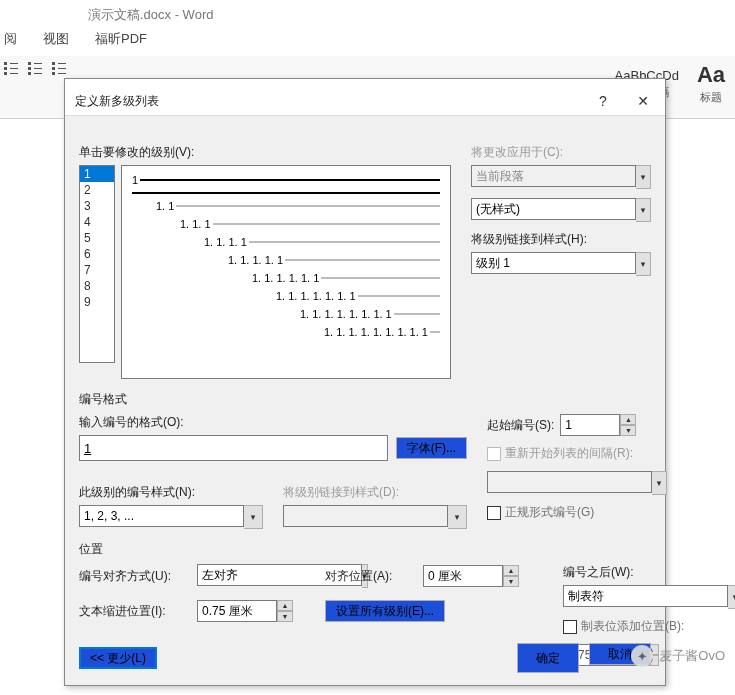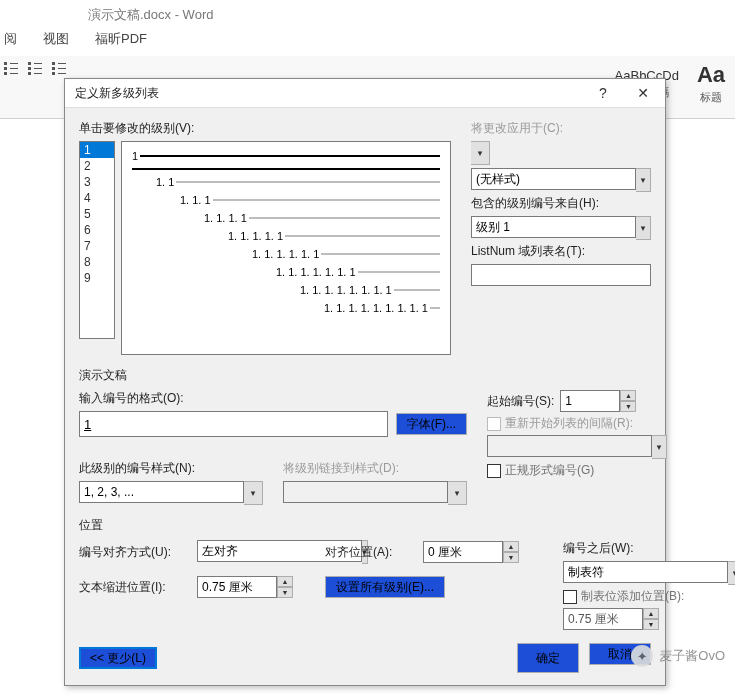--- a/index.html
+++ b/index.html
@@ -9,37 +9,37 @@
   .word-tabs{height:26px;display:flex;gap:26px;padding-left:4px;color:#444;font-size:13px}
   .word-tabs span{cursor:default}
   .ribbon{height:62px;border-bottom:1px solid #d0d0d0;position:relative;background:#f8f8f8}
   .ribbon-left{position:absolute;left:4px;top:4px;display:flex;gap:10px;align-items:center;color:#555}
   .ribbon-right{position:absolute;right:10px;top:6px;display:flex;gap:18px;align-items:center;color:#444}
   .style-box{text-align:center;font-size:13px;color:#333}
   .style-box .lab{font-size:11px;color:#555;margin-top:2px}
   .aa{font-size:22px;font-weight:bold}
   
   .dlg{position:absolute;left:64px;top:78px;width:600px;height:606px;background:#f0f0f0;border:1px solid #888;box-shadow:2px 2px 6px rgba(0,0,0,.25)}
-  .dlg-title{height:28px;display:flex;align-items:center;justify-content:space-between;padding:0 2px 0 10px;background:#fff;border-bottom:1px solid #ddd}
+  .dlg-title{height:28px;display:flex;align-items:center;justify-content:space-between;padding:8px 2px 0 10px;background:#fff;border-bottom:1px solid #ddd}
   .dlg-title .ttl{font-size:12px;color:#222}
   .dlg-title .ctrls{display:flex}
   .dlg-title .ctrls div{width:40px;height:26px;display:flex;align-items:center;justify-content:center;font-size:14px;color:#333}
-  .dlg-body{padding:12px 14px 10px 14px}
+  .dlg-body{padding:28px 14px 10px 14px}
   .row{display:flex;gap:20px}
   .lbl{font-size:12px;color:#222;margin-bottom:4px}
   .lbl-dis{color:#9a9a9a}
   .level-list{width:34px;height:196px;background:#fff;border:1px solid #7a7a7a;overflow:hidden}
   .level-list div{padding:1px 4px;font-size:12px}
   .level-list .sel{background:#0078d7;color:#fff}
   .preview{flex:1;height:196px;background:#fff;border:1px solid #7a7a7a;position:relative;overflow:hidden;padding:8px 10px}
   .pv-line{display:flex;align-items:center;margin-bottom:6px}
   .pv-num{font-size:11px;color:#000;white-space:nowrap;margin-right:2px}
   .pv-bar{height:2px;background:#000;flex:1}
   .pv-bar.g{background:#bdbdbd}
-  .right-col{width:180px;display:flex;flex-direction:column;gap:3px}
+  .right-col{width:180px;display:flex;flex-direction:column;gap:9px}
   .combo{display:flex}
   .combo input{flex:1;height:20px;border:1px solid #7a7a7a;background:#fff;padding:0 4px;font-size:12px;font-family:inherit}
   .combo input.dis{background:#f0f0f0;color:#888}
   .combo .arr{width:18px;height:22px;border:1px solid #adadad;border-left:none;background:#e1e1e1;display:flex;align-items:center;justify-content:center;font-size:9px;color:#333}
   .txtbox{height:20px;border:1px solid #7a7a7a;background:#fff;padding:0 4px;font-size:12px;font-family:inherit}
   .group-lbl{font-size:12px;color:#222;margin:12px 0 6px 0}
   .btn{height:22px;border:1px solid #adadad;background:#1d4ed8;padding:0 10px;font-size:12px;font-family:inherit;display:inline-flex;align-items:center;cursor:default}
   .btn.sel{border:2px solid #0078d7;padding:0 9px}
   .spin{display:inline-flex}
   .spin input{width:70px;height:20px;border:1px solid #7a7a7a;background:#fff;padding:0 4px;font-size:12px;font-family:inherit}
@@ -151,44 +151,41 @@
                   <span class="pv-bar g"></span>
                 </div>
             </div>
           </div>
         </div>
 
         <div class="right-col">
           <div>
             <div class="lbl lbl-dis">将更改应用于(C):</div>
             <div class="combo">
+                <input class="dis" disabled="" value="当前段落" style="">
                 <div class="arr">▾</div>
               </div>
           </div>
           <div>
             <div class="combo">
                 <input value="(无样式)" style="">
                 <div class="arr">▾</div>
               </div>
           </div>
           <div>
-            <div class="lbl">包含的级别编号来自(H):</div>
+            <div class="lbl">将级别链接到样式(H):</div>
             <div class="combo">
                 <input value="级别 1" style="">
                 <div class="arr">▾</div>
               </div>
           </div>
-          <div>
-            <div class="lbl">ListNum 域列表名(T):</div>
-            <input class="txtbox" style="width: 170px;" value="">
-          </div>
-        </div>
-      </div>
-
-      <div class="group-lbl">演示文稿</div>
+        </div>
+      </div>
+
+      <div class="group-lbl">编号格式</div>
       <div class="row">
         <div style="flex:1">
           <div class="lbl">输入编号的格式(O):</div>
           <div style="display:flex;gap:8px;align-items:center">
             <input class="txtbox" style="flex: 1 1 0%; height: 24px; font-size: 13px; text-decoration: underline;" value="1">
             <button class="btn">字体(F)...</button>
           </div>
           <div style="display:flex;gap:20px;margin-top:23px">
             <div style="flex:1">
               <div class="lbl">此级别的编号样式(N):</div>

